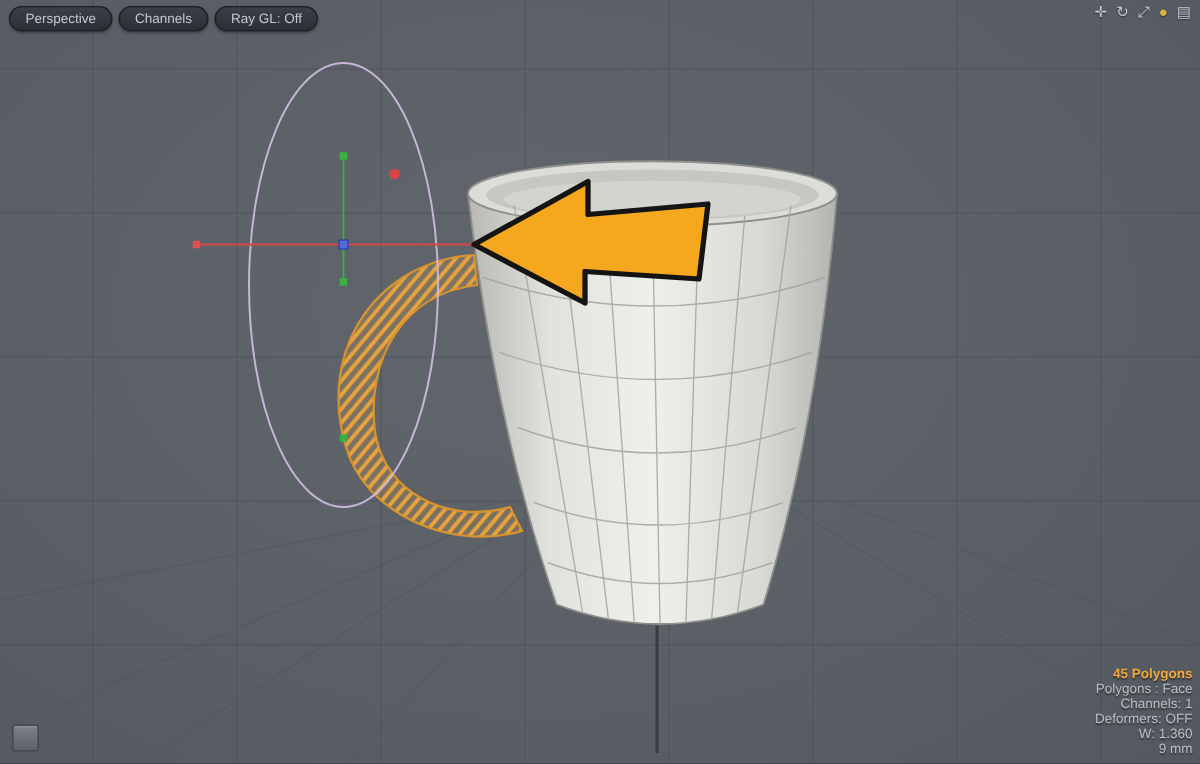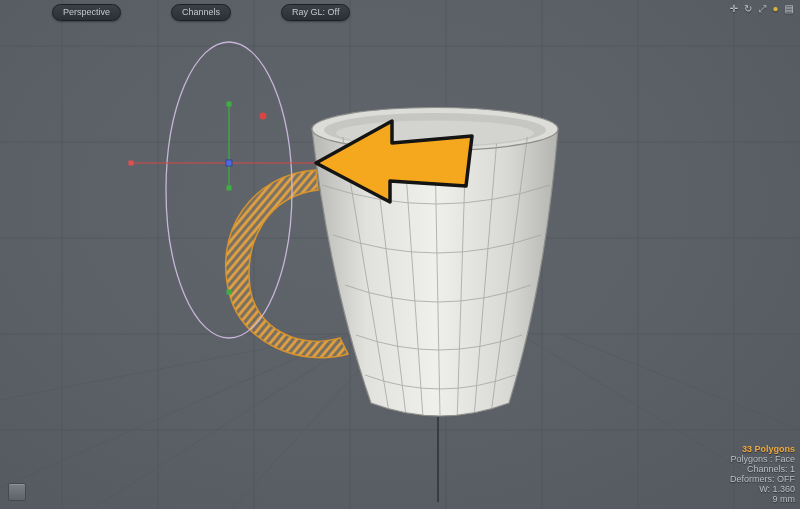--- a/index.html
+++ b/index.html
@@ -9,21 +9,20 @@
     font-family:"Liberation Sans", sans-serif;
   }
   .scene-svg{position:absolute;left:0;top:0;width:800px;height:509px;}
   .view-controls{position:absolute;top:4px;left:6px;display:flex;gap:4px;z-index:5;}
   .view-btn{
     background:linear-gradient(#3b4046,#2b3036);
     border:1px solid #1c2024;border-radius:9px;
     color:#c2c8ce;font-size:9px;line-height:12px;padding:1px 10px 2px;
     font-family:"Liberation Sans", sans-serif;cursor:default;
     box-shadow:0 1px 2px rgba(0,0,0,.35);
-    margin-left:46px;
   }
   .nav-icons{position:absolute;top:3px;right:6px;display:flex;gap:6px;z-index:5;
     color:#c3c9cf;font-size:10px;line-height:12px;text-shadow:0 1px 1px rgba(0,0,0,.5);}
   .nav-icons .icon{display:inline-block;}
   .icon-gl{color:#d8b43c;}
   .status-info{
     position:absolute;right:5px;bottom:5px;text-align:right;z-index:5;
     font-size:9px;line-height:10px;color:#b9bfc4;text-shadow:0 1px 1px rgba(0,0,0,.45);
   }
   .status-highlight{color:#f0a83c;font-weight:bold;}
@@ -130,21 +129,21 @@
 
   <div class="nav-icons">
     <span class="icon">✛</span>
     <span class="icon">↻</span>
     <span class="icon">⤢</span>
     <span class="icon icon-gl">●</span>
     <span class="icon">▤</span>
   </div>
 
   <div class="status-info">
-    <div class="status-highlight">33 Polygons</div>
+    <div class="status-highlight">45 Polygons</div>
     <div>Polygons : Face</div>
     <div>Channels: 1</div>
     <div>Deformers: OFF</div>
     <div>W: 1.360</div>
     <div>9 mm</div>
   </div>
 
   <div class="corner-widget"></div>
 
 </div>

